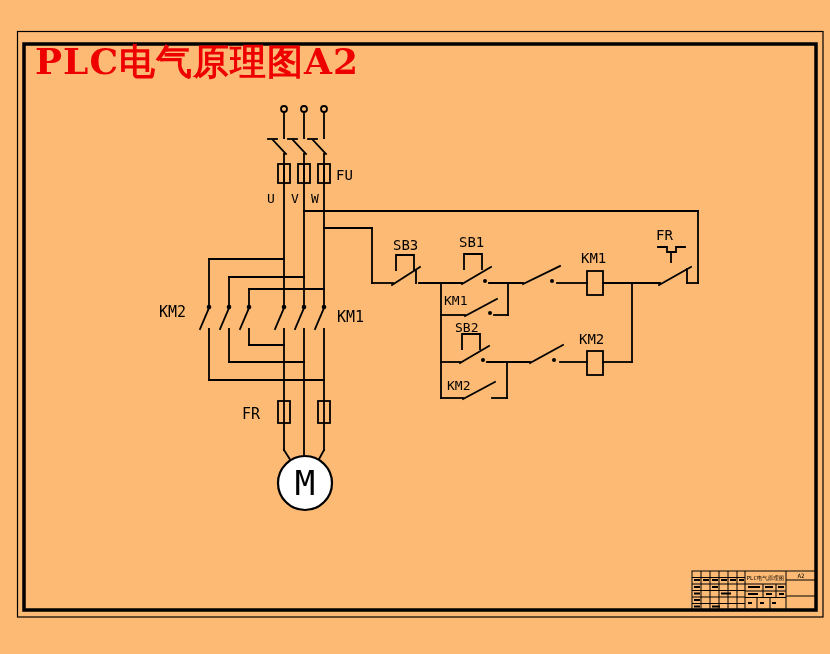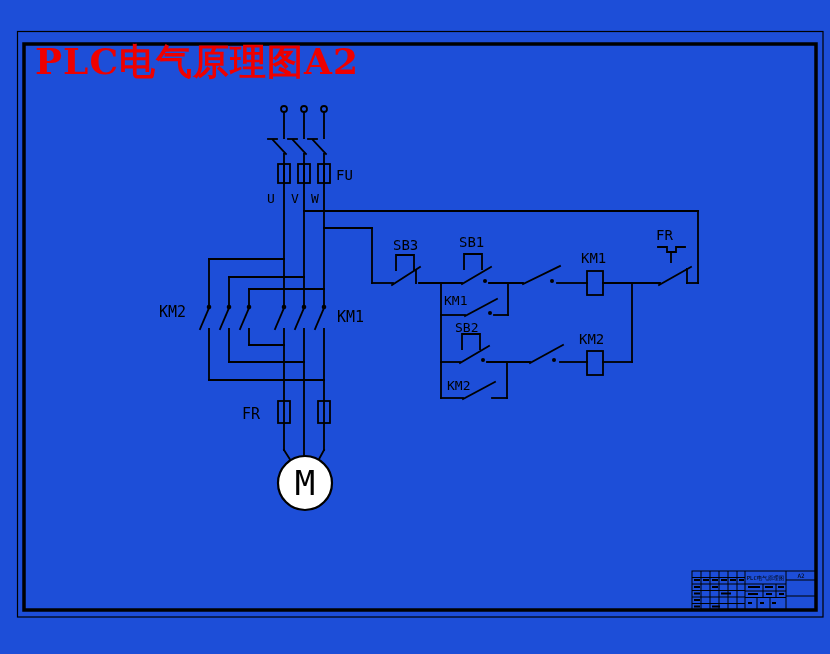--- a/index.html
+++ b/index.html
@@ -1,16 +1,16 @@
 <!DOCTYPE html>
 <html><head>
 <meta charset="utf-8">
 <style>
   html,body{margin:0;padding:0;background:#ffffff;}
-  #stage{position:relative;width:830px;height:654px;background:#1d4ed8;overflow:hidden;
+  #stage{position:relative;width:830px;height:654px;background:#fdba74;overflow:hidden;
          font-family:"DejaVu Sans Mono","Liberation Mono",monospace;}
   svg{position:absolute;left:0;top:0;}
   .wire{stroke:#000;stroke-width:1.8;fill:none;stroke-linecap:square;}
   .thin{stroke:#000;stroke-width:1;fill:none;}
   .frame-outer{stroke:#000;stroke-width:1.2;fill:none;}
   .frame-inner{stroke:#000;stroke-width:3.5;fill:none;}
   .lbl{font-family:"DejaVu Sans Mono","Liberation Mono",monospace;fill:#000;}
   .dot{fill:#000;stroke:none;}
   .smudge{fill:#000;stroke:none;}
   .red-title{font-family:"DejaVu Serif","Liberation Serif",serif;font-weight:bold;

